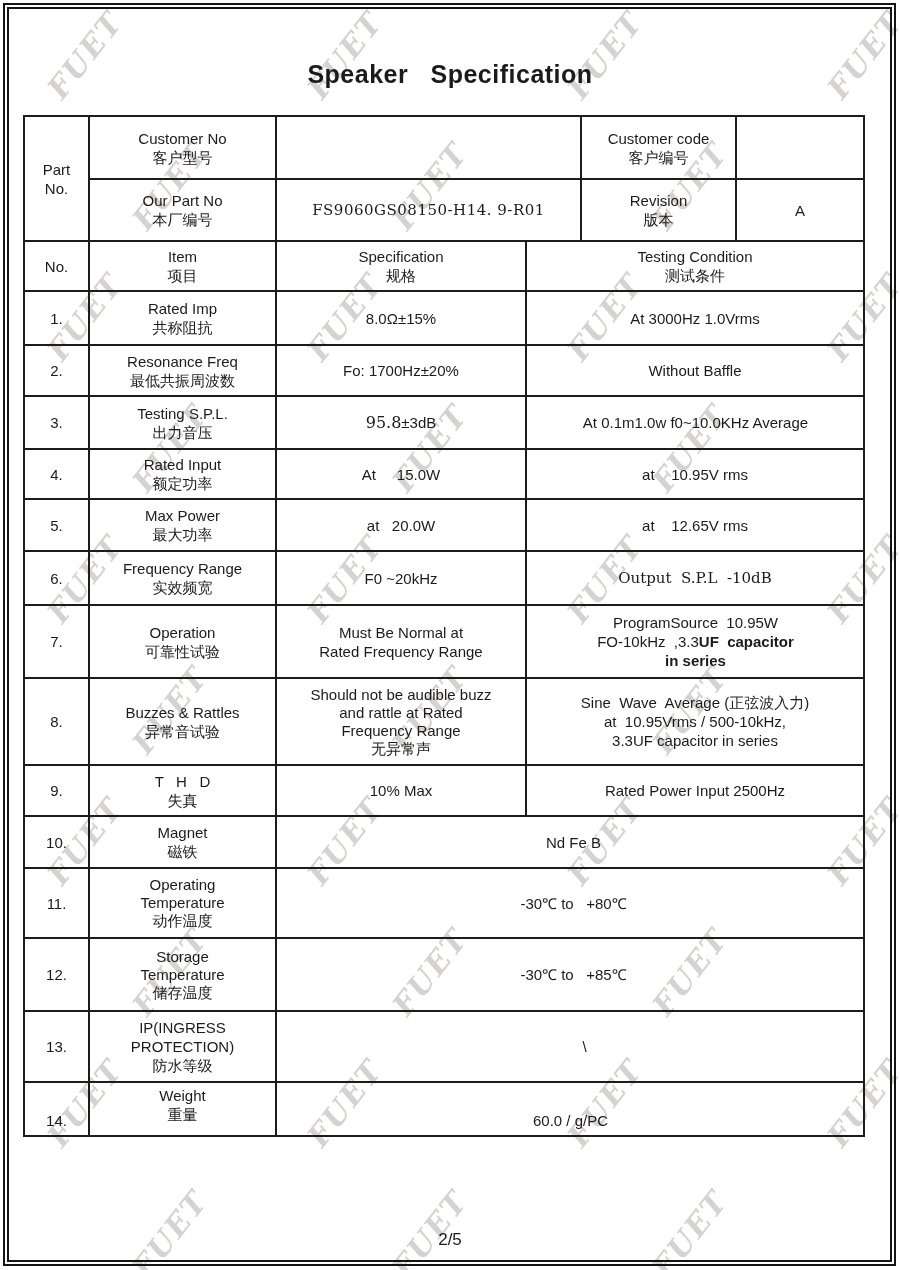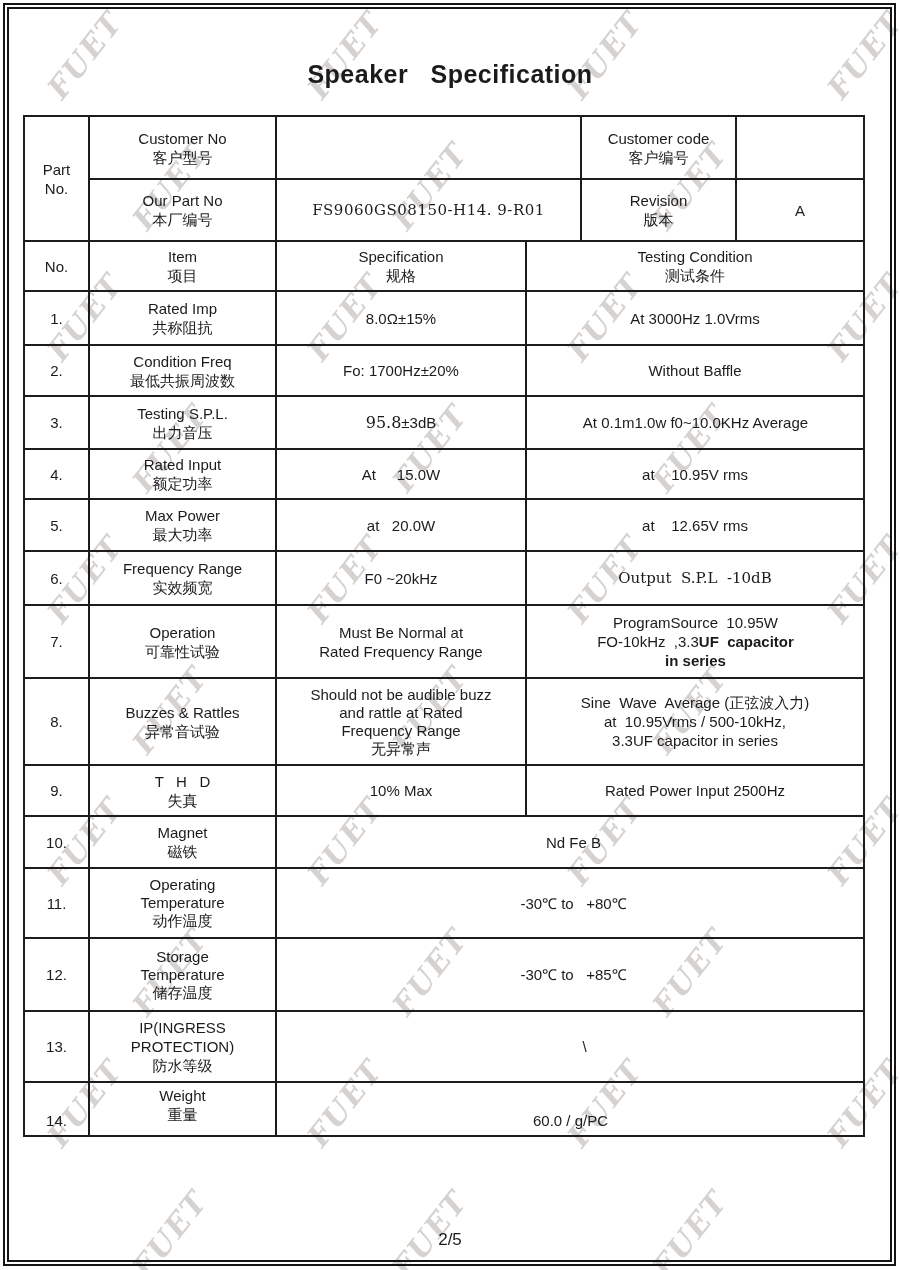--- a/index.html
+++ b/index.html
@@ -122,21 +122,21 @@
 
   <tr style="height:54px">
     <td>1.</td>
     <td><div>Rated Imp</div><div>共称阻抗</div></td>
     <td>8.0Ω±15%</td>
     <td colspan="3">At 3000Hz 1.0Vrms</td>
   </tr>
 
   <tr style="height:51px">
     <td>2.</td>
-    <td><div>Condition Freq</div><div>最低共振周波数</div></td>
+    <td><div>Resonance Freq</div><div>最低共振周波数</div></td>
     <td>Fo: 1700Hz±20%</td>
     <td colspan="3">Without Baffle</td>
   </tr>
 
   <tr style="height:53px">
     <td>3.</td>
     <td><div>Testing S.P.L.</div><div>出力音压</div></td>
     <td><span class="serif16">95.8</span><span>±3dB</span></td>
     <td colspan="3" class="l pl2">At 0.1m1.0w f0~10.0KHz Average</td>
   </tr>

